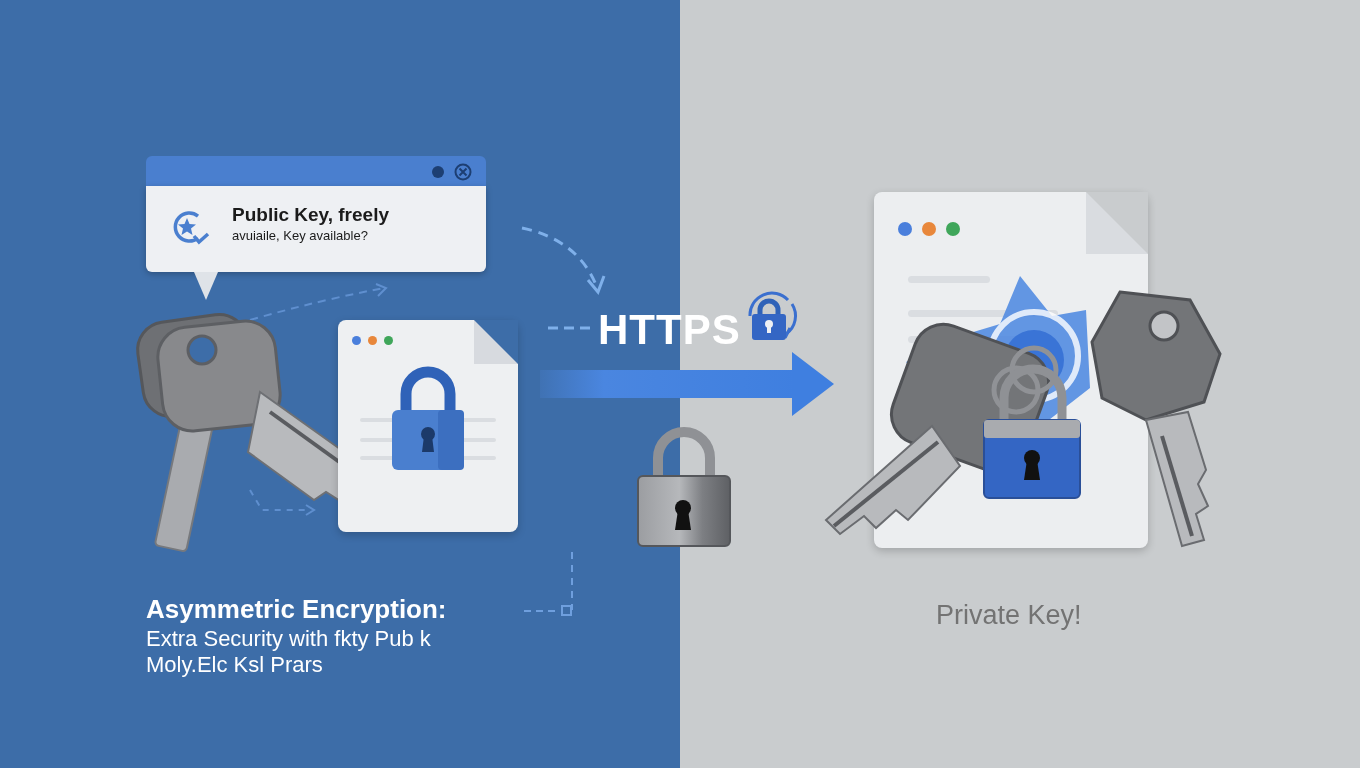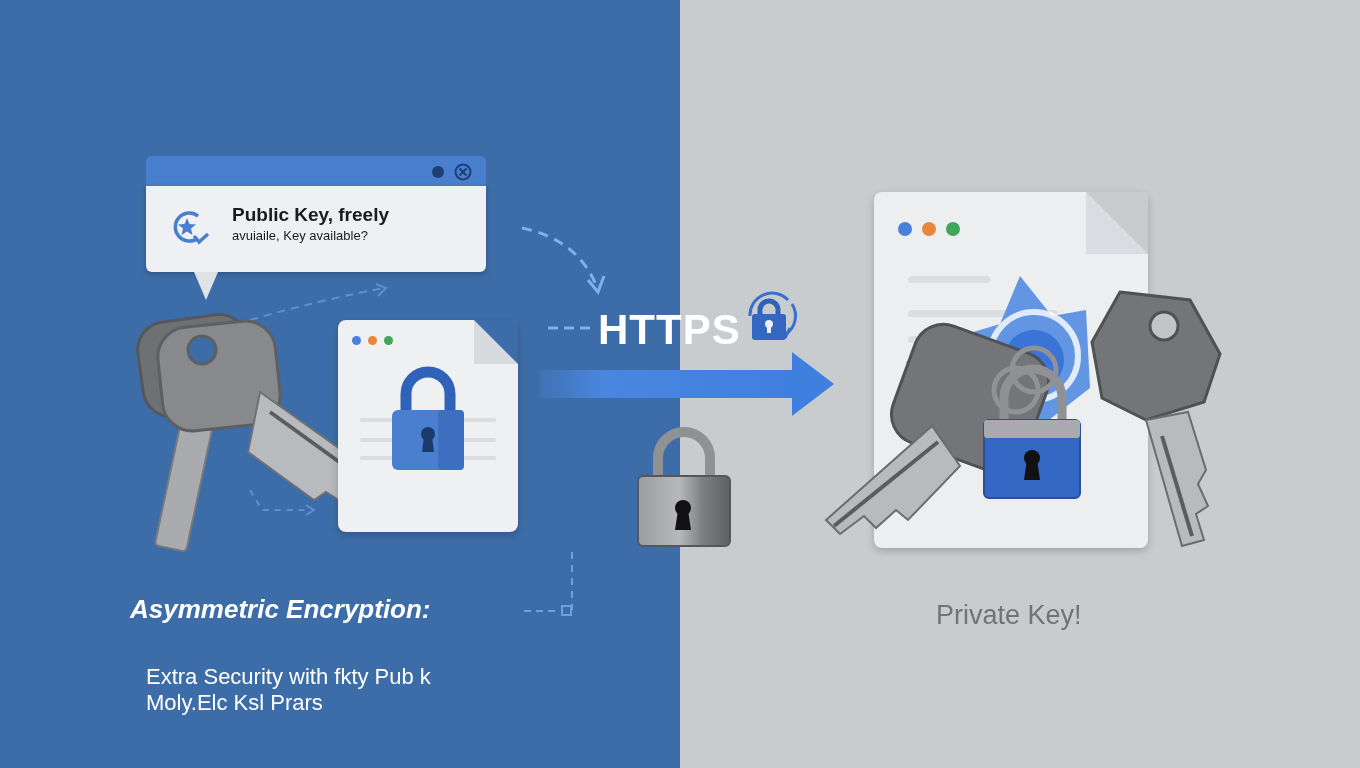--- a/index.html
+++ b/index.html
@@ -16,22 +16,22 @@
   .popup-close{position:absolute;left:308px;top:7px;width:18px;height:18px;}
   .popup-icon{position:absolute;left:22px;top:50px;width:44px;height:44px;}
   .popup-title{position:absolute;left:86px;top:48px;font-weight:bold;font-size:19px;color:#1b1b1b;white-space:nowrap;}
   .popup-sub{position:absolute;left:86px;top:72px;font-size:13px;color:#1b1b1b;white-space:nowrap;}
   
   .doc{position:absolute;background:#eef0f2;border-radius:8px;box-shadow:0 3px 8px rgba(0,0,0,.2);}
   .doc-fold{position:absolute;right:0;top:0;width:0;height:0;}
   .dot{position:absolute;border-radius:50%;}
   .line{position:absolute;height:7px;border-radius:4px;background:#dadde1;}
   .https{position:absolute;left:598px;top:306px;font-weight:bold;font-size:42px;color:#ffffff;letter-spacing:1px;text-align:center;}
-  .title-left{position:absolute;left:130px;top:594px;font-weight:bold;font-size:26px;color:#ffffff;white-space:nowrap;font-style:italic;}
-  .sub-left{position:absolute;left:146px;top:626px;font-size:22px;color:#ffffff;line-height:26px;white-space:nowrap;margin-top:38px;}
+  .title-left{position:absolute;left:146px;top:594px;font-weight:bold;font-size:26px;color:#ffffff;white-space:nowrap;}
+  .sub-left{position:absolute;left:146px;top:626px;font-size:22px;color:#ffffff;line-height:26px;white-space:nowrap;}
   .title-right{position:absolute;left:936px;top:600px;font-size:27px;color:#737373;white-space:nowrap;}
   svg{display:block;}
 </style>
 </head>
 <body>
 
 <div class="left-bg"></div>
 <div class="right-bg"></div>
 
 <svg class="abs" style="left:0;top:0" width="1360" height="768">

